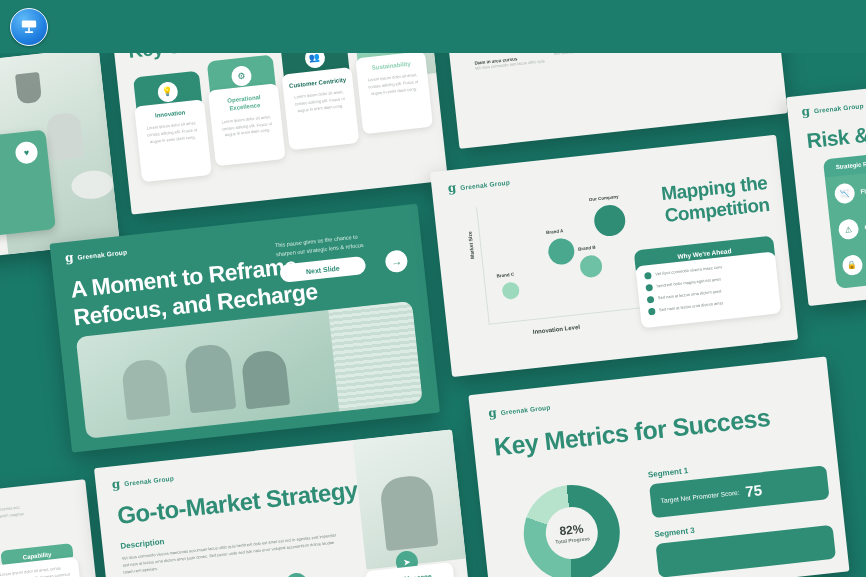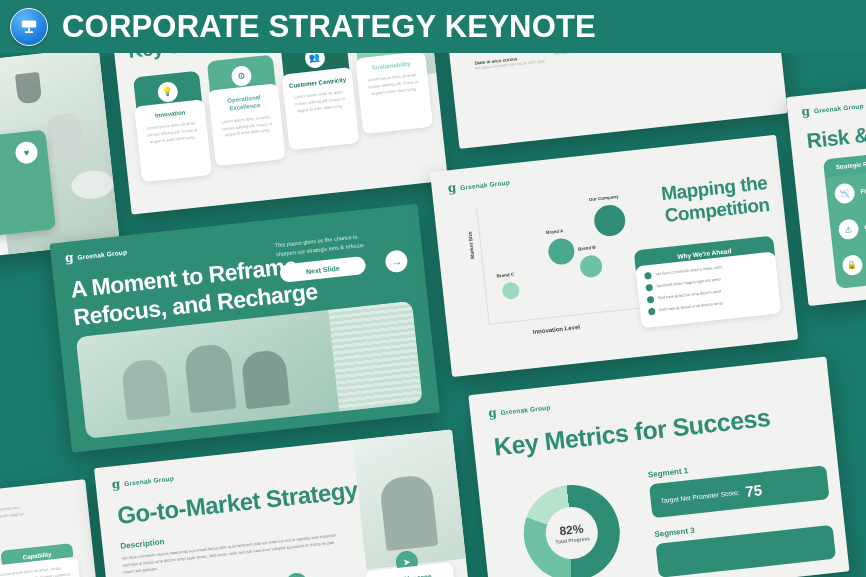--- a/index.html
+++ b/index.html
@@ -355,16 +355,15 @@
 
   <div class="banner-veil"></div>
   <div class="banner">
     <div class="kn-icon">
       <svg width="22" height="22" viewBox="0 0 24 24" aria-hidden="true">
         <rect x="4.2" y="5" width="15.6" height="7.6" rx="1.4" fill="#ffffff"></rect>
         <rect x="11.1" y="12.6" width="1.8" height="4.4" fill="#ffffff"></rect>
         <rect x="7.4" y="16.6" width="9.2" height="1.9" rx="0.95" fill="#ffffff"></rect>
       </svg>
     </div>
-    <div class="banner-title">CORPORATE STRATEGY KEYNOTE</div>
   </div>
 
 </div>
 
 </body></html>

